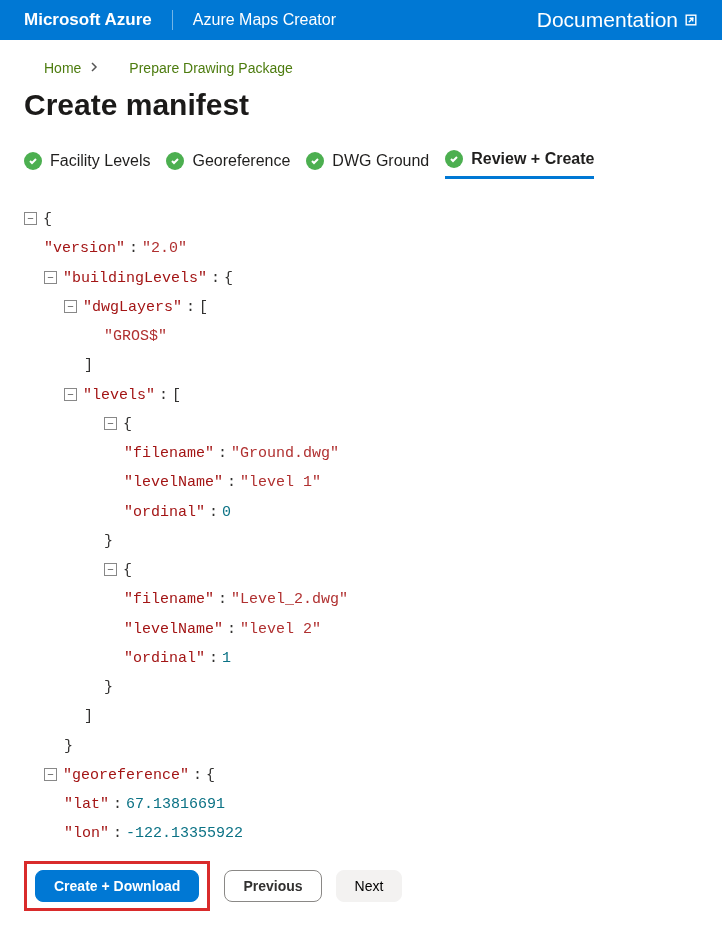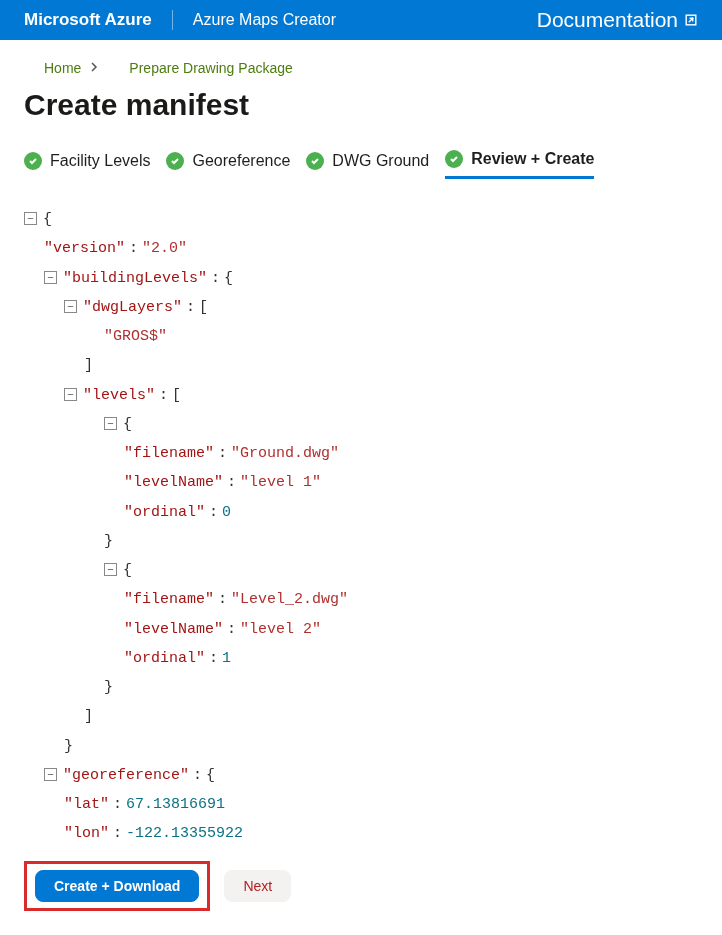--- a/index.html
+++ b/index.html
@@ -147,21 +147,21 @@
     font-weight: 600;
   }
   .btn-secondary {
     background: #fff;
     color: #323130;
     border: 1px solid #8a8886;
     font-weight: 600;
   }
   .btn-disabled {
     background: #f3f2f1;
-    color: #b91c1c;
+    color: #000000;
     border: 1px solid #f3f2f1;
     cursor: default;
   }
 </style>
 </head>
 <body>
 
 <div class="header">
   <div class="header-brand">Microsoft Azure</div>
   <div class="header-product">Azure Maps Creator</div>
@@ -249,14 +249,15 @@
     <div class="json-line ind1"><span class="toggle">−</span><span class="key">"georeference"</span><span class="colon">:</span><span class="punct">{</span></div>
     <div class="json-line ind2"><span class="key">"lat"</span><span class="colon">:</span><span class="num">67.13816691</span></div>
     <div class="json-line ind2"><span class="key">"lon"</span><span class="colon">:</span><span class="num">-122.13355922</span></div>
   </div>
 </div>
 
 <div class="footer">
   <span class="redbox">
     <button class="btn btn-primary">Create + Download</button>
   </span>
+  <button class="btn btn-secondary">Previous</button>
   <button class="btn btn-disabled">Next</button>
 </div>
 
 </body></html>

